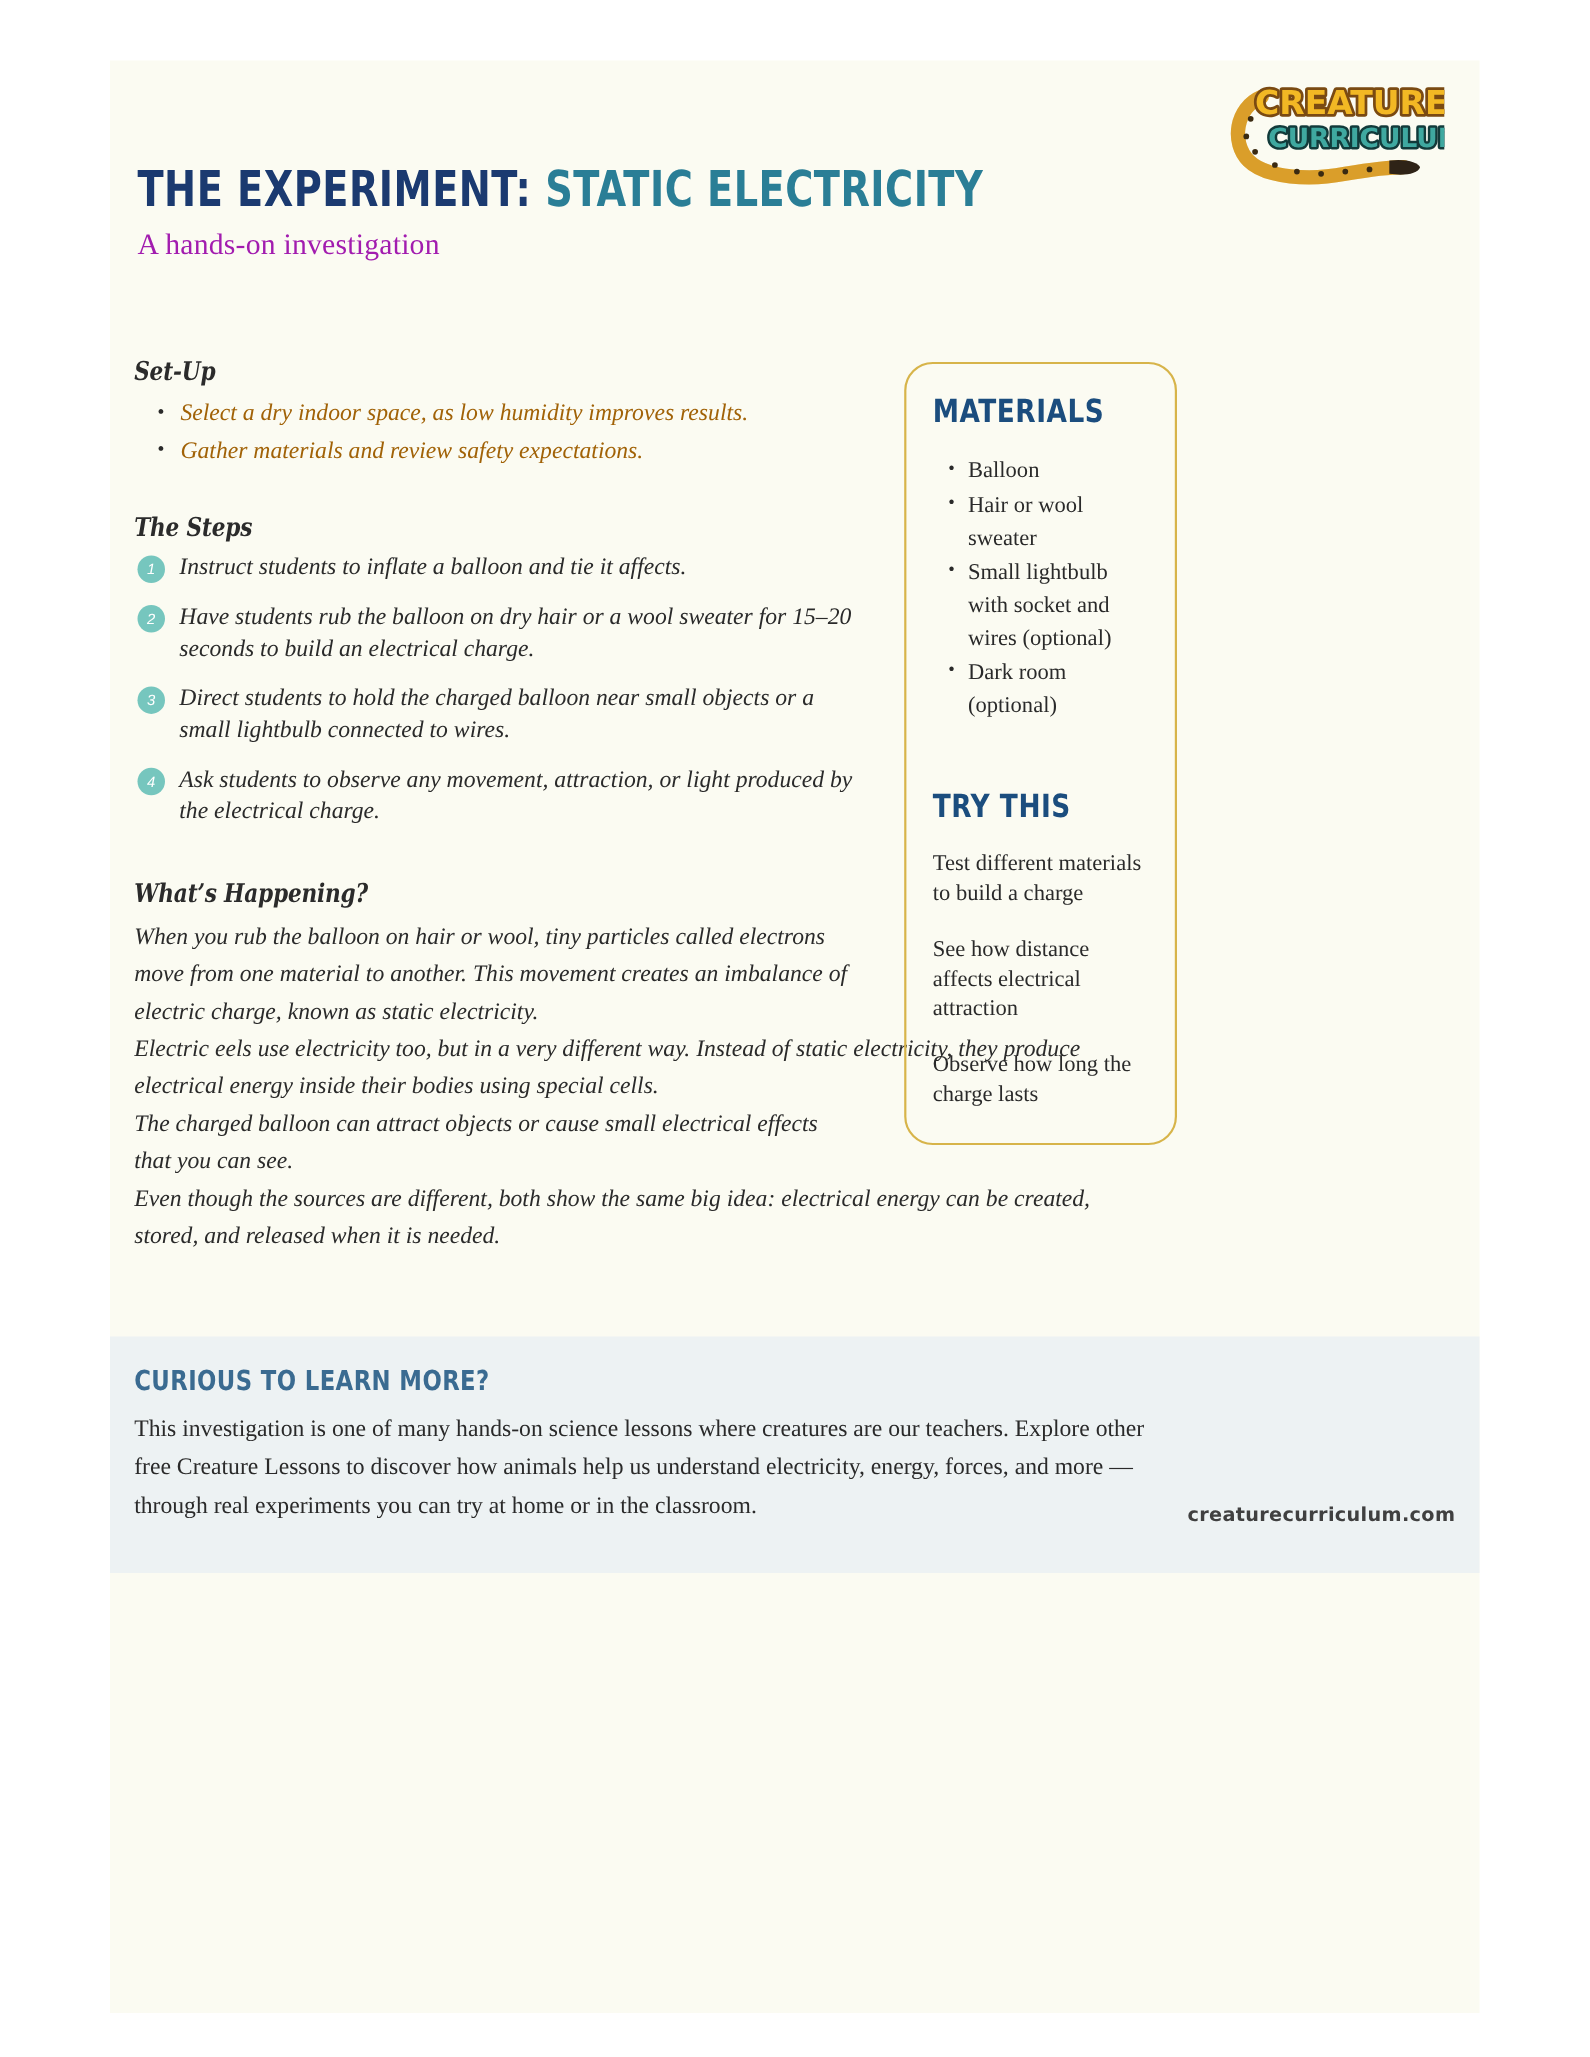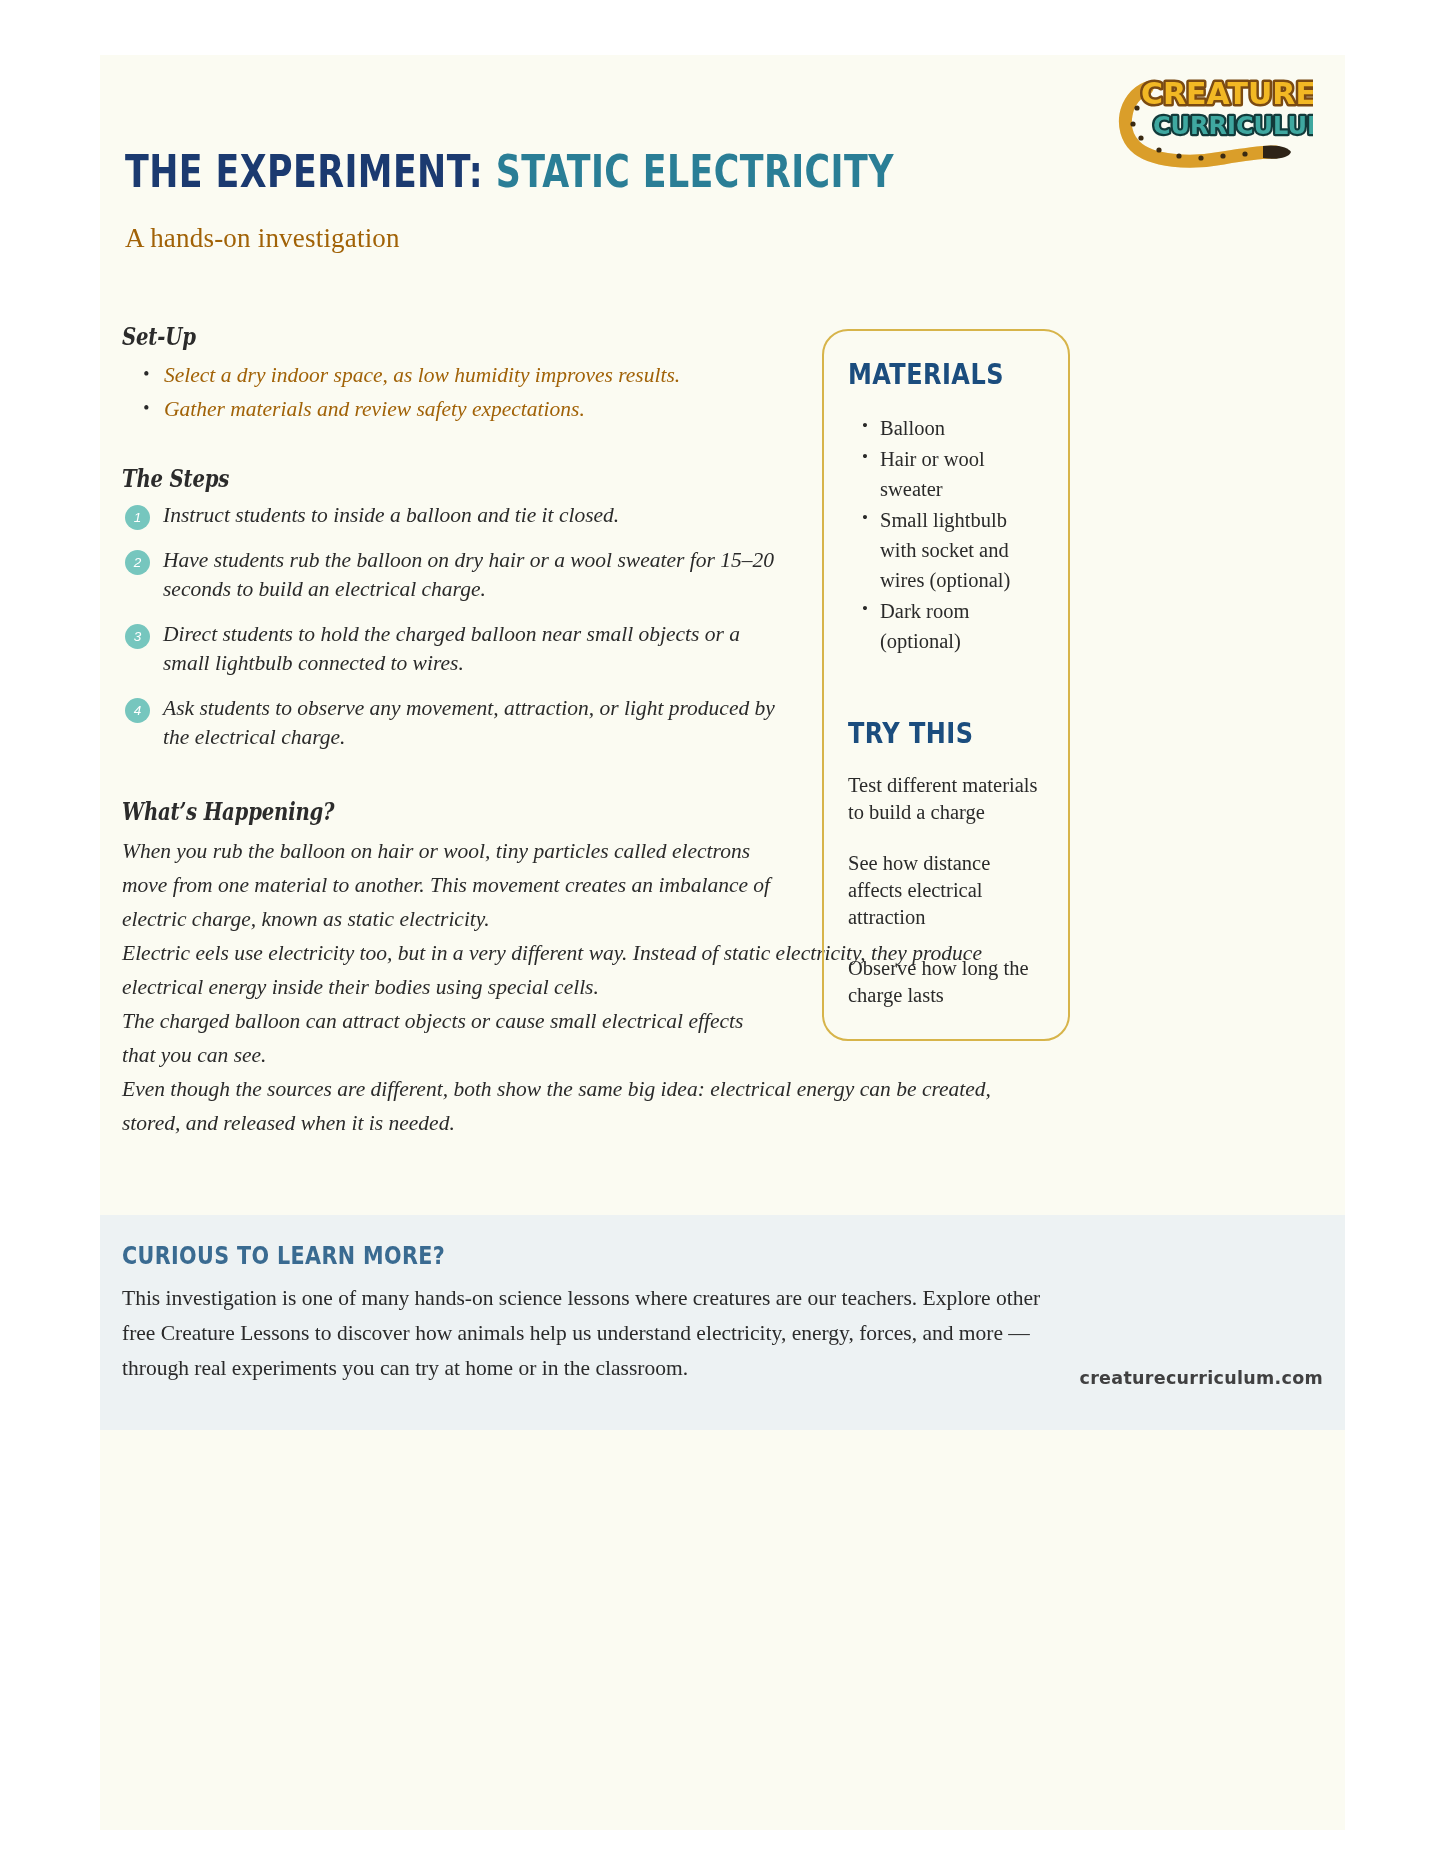--- a/index.html
+++ b/index.html
@@ -49,23 +49,22 @@
     transform-origin: left center;
   }
   .title .t-dark  { color: #1B3A70; }
   .title .t-teal  { color: #2A7E96; }
 
   .subtitle {
     position: absolute;
     left: 25px;
     top: 152px;
     font-size: 27px;
-    color: #a16207;
+    color: #a21caf;
     letter-spacing: 0.2px;
-    margin-top: 16px;
   }
 
   
   .col-left {
     position: absolute;
     left: 22px;
     top: 268px;
     width: 660px;
     font-style: italic;
   }
@@ -280,21 +279,21 @@
       <li>Select a dry indoor space, as low humidity improves results.</li>
       <li>Gather materials and review safety expectations.</li>
     </ul>
 
     <div class="spacer-lg"></div>
 
     <h3 class="sec">The Steps</h3>
     <div class="steps">
       <div class="step">
         <span class="step-num">1</span>
-        <div class="step-text">Instruct students to inside a balloon and tie it closed.</div>
+        <div class="step-text">Instruct students to inflate a balloon and tie it affects.</div>
       </div>
       <div class="step">
         <span class="step-num">2</span>
         <div class="step-text">Have students rub the balloon on dry hair or a wool sweater for 15–20 seconds to build an electrical charge.</div>
       </div>
       <div class="step">
         <span class="step-num">3</span>
         <div class="step-text">Direct students to hold the charged balloon near small objects or a small lightbulb connected to wires.</div>
       </div>
       <div class="step">

